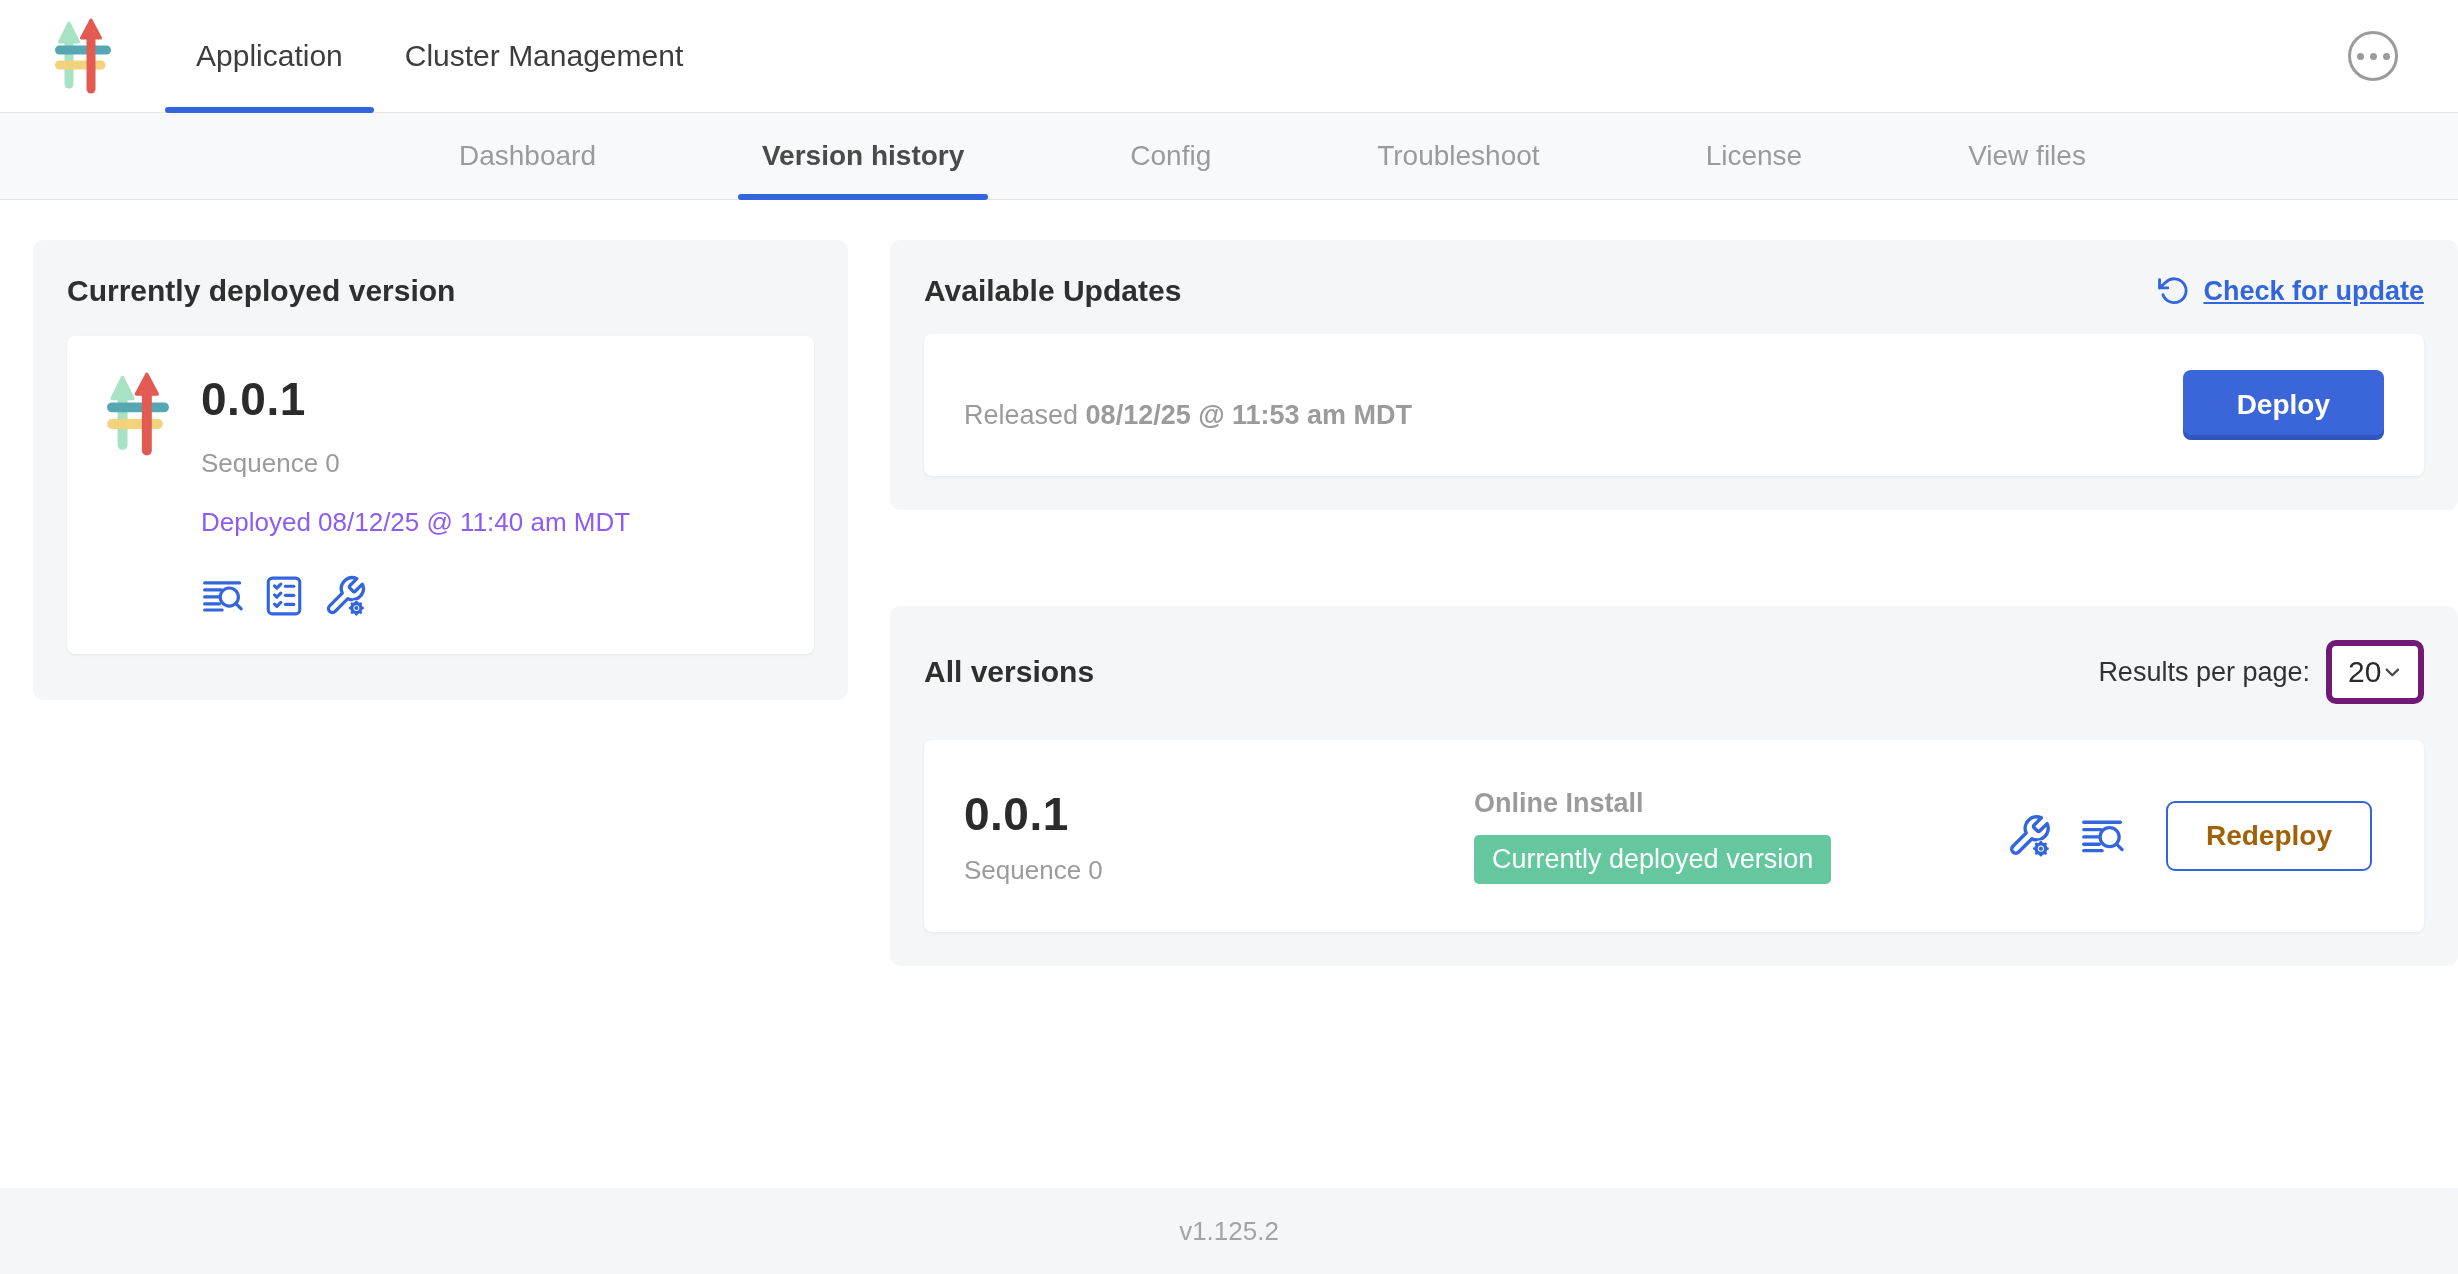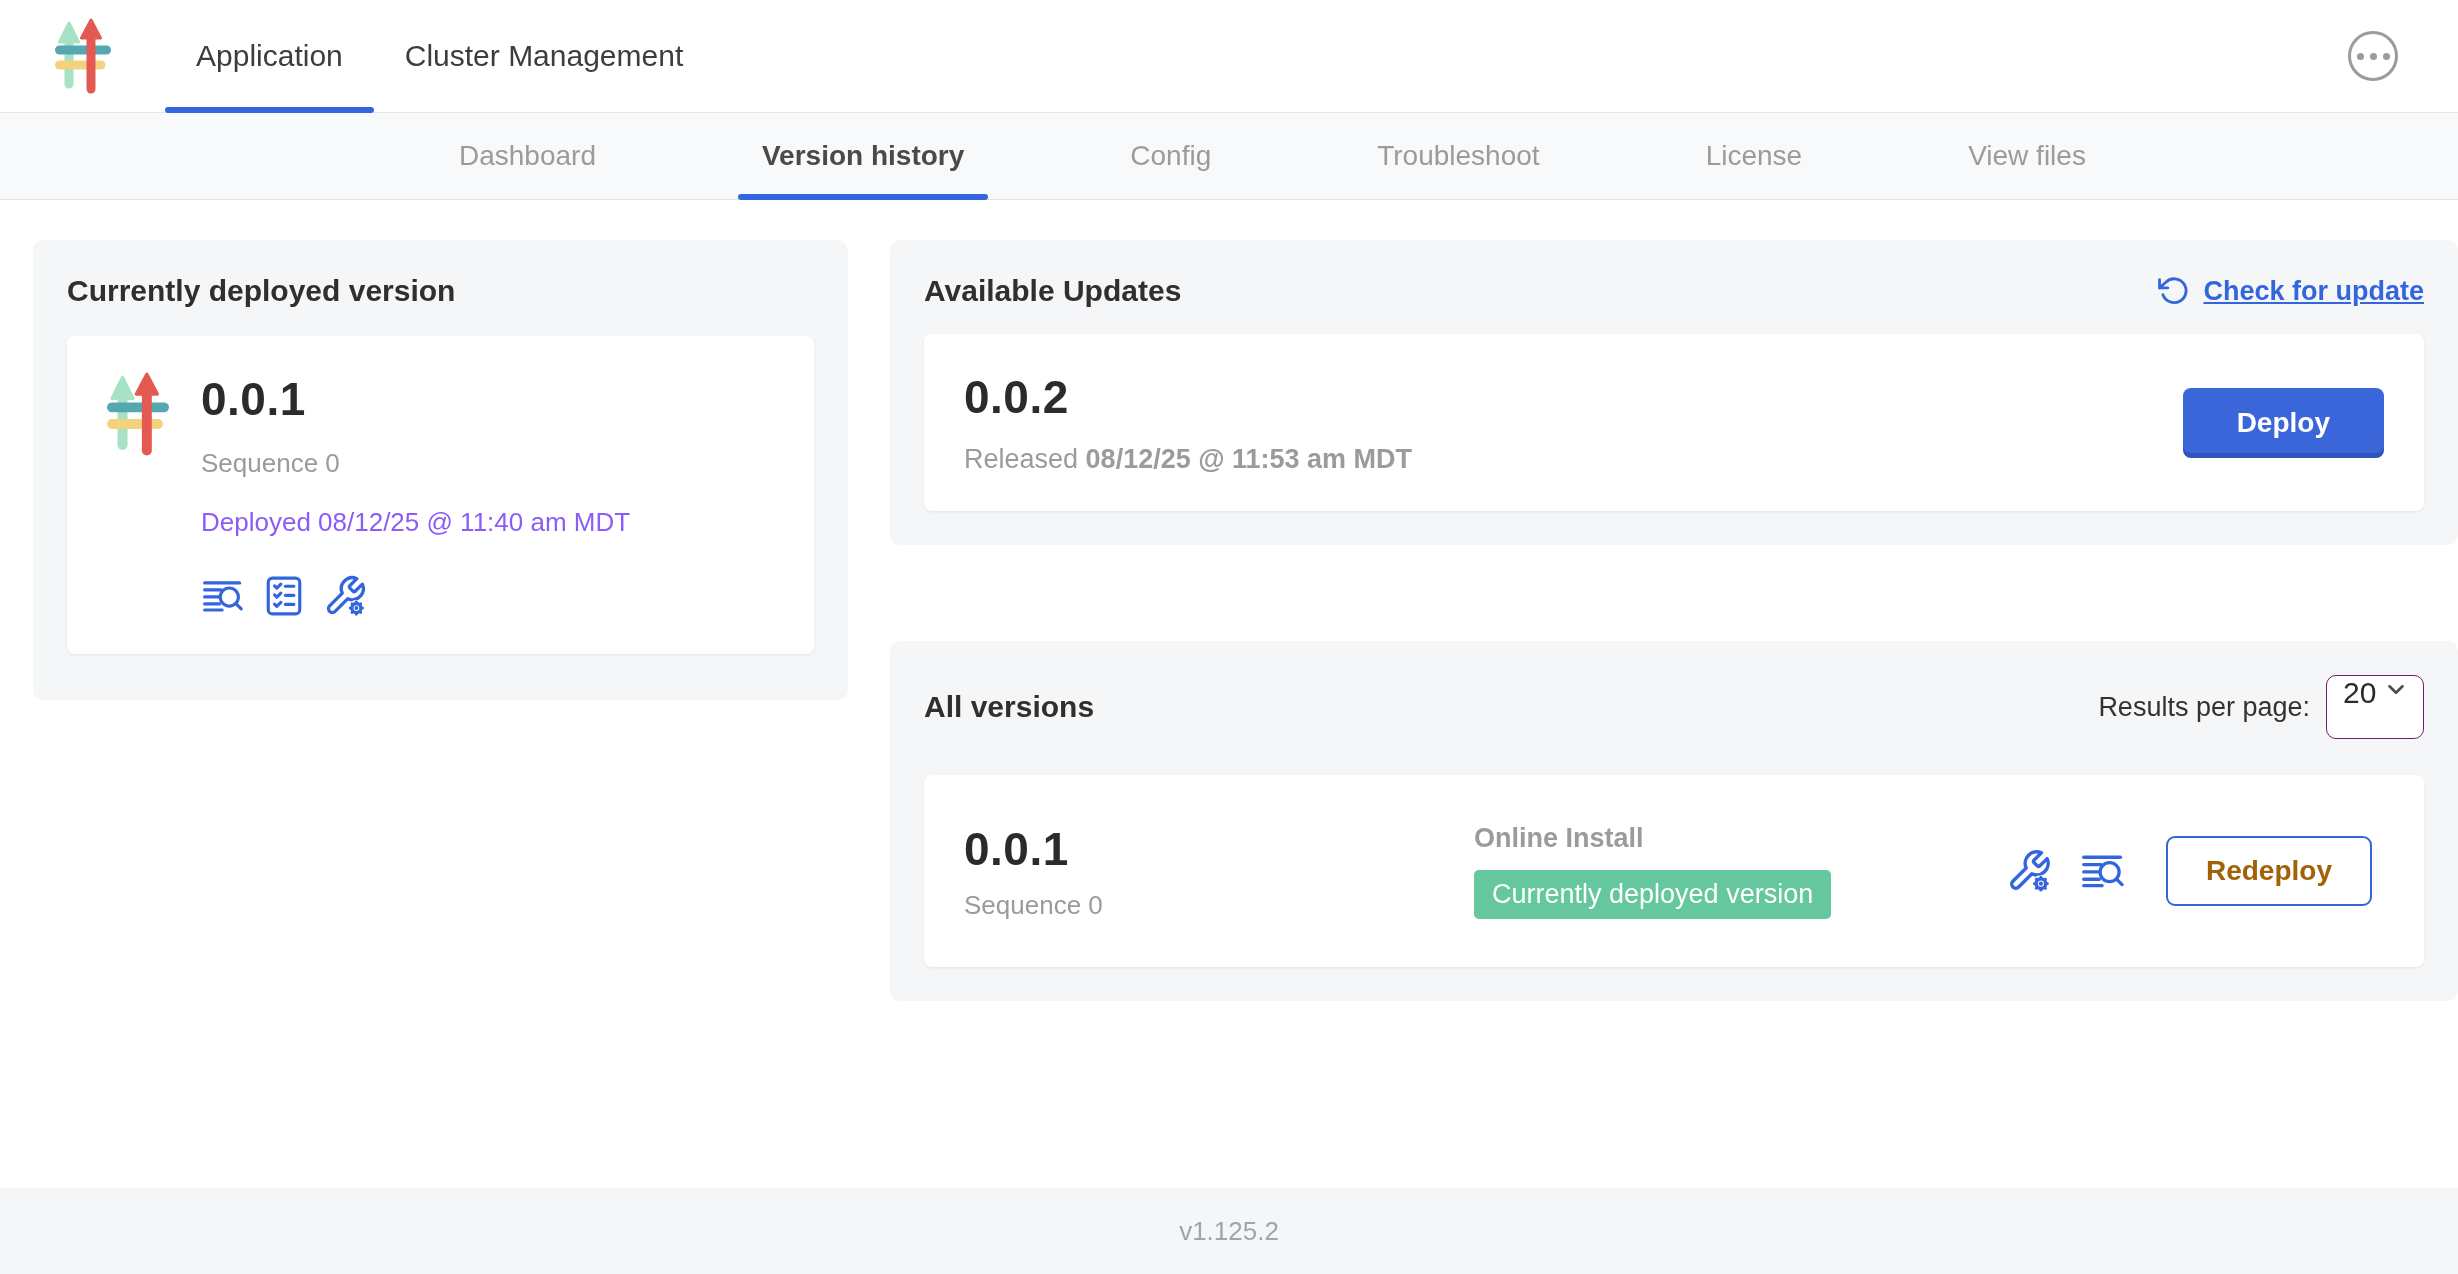--- a/index.html
+++ b/index.html
@@ -81,22 +81,22 @@
     background: #3a66d9; color: #ffffff; font-size: 28px; font-weight: 700;
     border: none; border-radius: 8px; padding: 19px 54px; cursor: pointer;
     box-shadow: inset 0 -5px 0 rgba(20,40,110,0.25);
     font-family: inherit;
   }
 
   .all-versions-card { margin-top: 56px; }
   .rpp-group { display: flex; align-items: center; gap: 16px; }
   .rpp-label { font-size: 27px; color: #323232; }
   .rpp-select {
-    width: 98px; height: 64px; background: #ffffff; border: 1px solid #701a75; border-radius: 10px;
-    display: flex; align-items: flex-start; justify-content: space-between; padding: 0 14px 0 16px;
+    width: 98px; height: 64px; background: #ffffff; border: 6px solid #701a75; border-radius: 10px;
+    display: flex; align-items: center; justify-content: space-between; padding: 0 14px 0 16px;
     font-size: 30px; color: #2b2b2b; cursor: pointer;
   }
 
   .version-row { margin-top: 36px; padding: 40px; display: flex; align-items: center; min-height: 192px; }
   .vr-left { width: 510px; flex: 0 0 auto; }
   .vr-mid { flex: 1 1 auto; }
   .install-type { font-size: 27px; font-weight: 700; color: #9b9b9b; }
   .deployed-badge {
     display: inline-block; margin-top: 16px; background: #64c79e; color: #ffffff;
     font-size: 27px; padding: 9px 18px; border-radius: 5px;
@@ -251,21 +251,20 @@
           <div class="section-title">Available Updates</div>
           <div class="check-link">
             <svg class="icon-blue" width="34" height="34" viewBox="0 0 24 24" style="stroke-width:2">
                 <use href="#refresh-glyph"></use>
               </svg>
             <span class="link-text">Check for update</span>
           </div>
         </div>
         <div class="white-card update-row">
           <div>
-            <div class="big-version">0.0.2</div>
             <div class="released-line">
               <span>Released</span>
               <b>08/12/25 @ 11:53 am MDT</b>
             </div>
           </div>
           <button class="deploy-btn">Deploy</button>
         </div>
       </div>
 
       <div class="gray-card all-versions-card">

